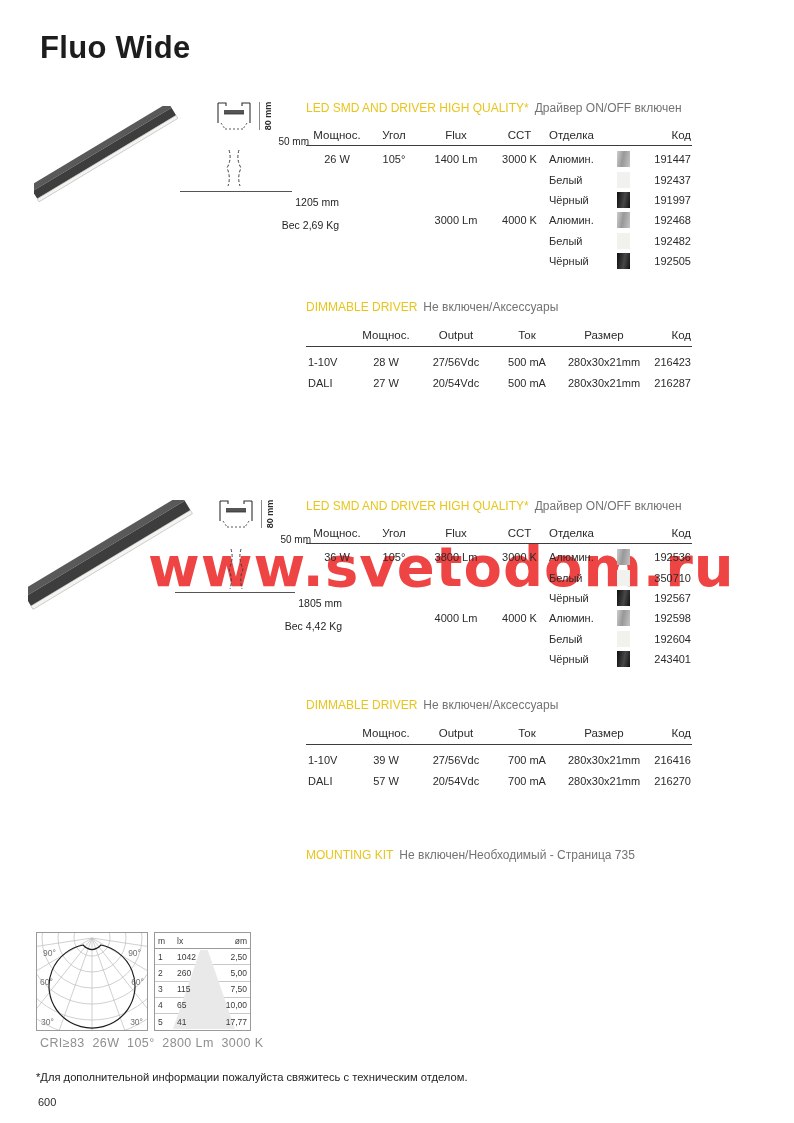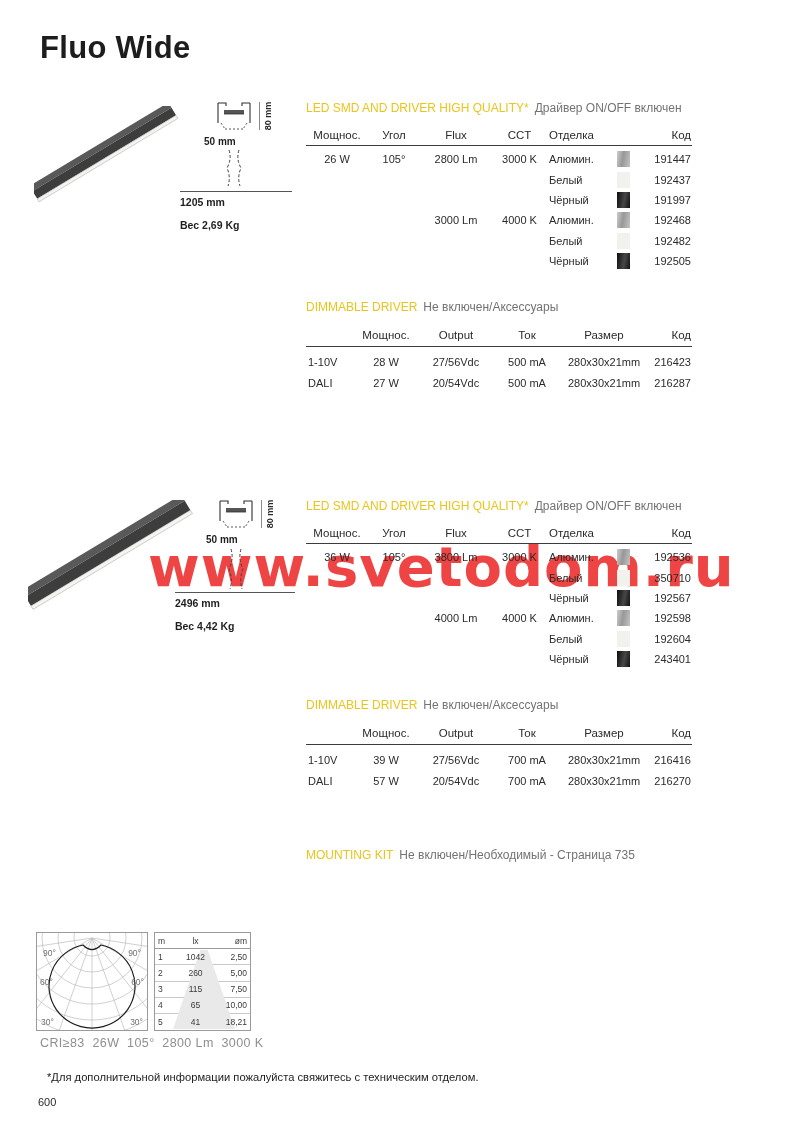--- a/index.html
+++ b/index.html
@@ -36,35 +36,35 @@
   .swatch[data-swatch="white"] { background:#f1f1ee; }
   .swatch[data-swatch="black"] { background:linear-gradient(100deg,#0d0d0d 0%,#474747 55%,#121212 100%); }
 
   
   .dim-table { width:386px; font-size:11px; z-index:2; }
   .dhead, .drow { display:grid; grid-template-columns:50px 60px 80px 62px 92px 42px; align-items:center; }
   .dhead { padding-bottom:5px; border-bottom:1px solid #3c3c3c; margin-bottom:4px; font-size:11.5px; }
   .drow { height:21px; }
 
   
-  .dim-label { font-size:10px; font-weight:bold; color:#1f1f1f; text-align:left; z-index:2; }
+  .dim-label { font-size:10px; font-weight:normal; color:#1f1f1f; text-align:right; z-index:2;margin-left:47px; }
   .vlabel-wrap { width:14px; height:34px; display:flex; align-items:center; justify-content:center; z-index:2; }
   .vlabel { transform:rotate(-90deg); font-size:9px; font-weight:bold; white-space:nowrap; }
   .len-line { border-top:1px solid #555; z-index:2; }
   svg { display:block; }
   .z2 { z-index:2; }
 
   
   .lux-table { width:97px; font-size:8.5px; border:1px solid #9a9a9a; background:#fff; z-index:2; color:#3a3a3a; }
   .lux-head, .lux-row { display:grid; grid-template-columns:22px 41px 32px; align-items:center; height:16.2px; position:relative; }
   .lux-head { border-bottom:1px solid #9a9a9a; }
   .lux-row { border-bottom:1px solid #c8c8c8; }
   .lux-row:last-child { border-bottom:none; }
   .lux-c1 { padding-left:3px; }
-  .lux-c2 { text-align:center; padding-right:4px; }
+  .lux-c2 { text-align:left; padding-right:4px; }
   .lux-c3 { text-align:right; padding-right:3px; }
   .lux-cell { position:relative; z-index:2; }
   .lux-cone {
     position:absolute; left:18px; top:17px; width:62px; height:79px;
     background:#e9e9e9; clip-path:polygon(44% 0, 56% 0, 100% 100%, 0% 100%);
     z-index:1;
   }
   .cri-caption { font-size:12.5px; color:#8f8f8f; letter-spacing:0.4px; white-space:pre; z-index:2; }
 
   .footnote { font-size:11.2px; color:#1d1d1d; z-index:2; }
@@ -128,21 +128,21 @@
     <div class="c-center">Угол</div>
     <div class="c-center">Flux</div>
     <div class="c-center">CCT</div>
     <div class="c-left">Отделка</div>
     <div></div>
     <div class="c-right">Код</div>
   </div>
   <div class="lrow">
     <div class="c-center">26 W</div>
     <div class="c-center">105°</div>
-    <div class="c-center">2800 Lm</div>
+    <div class="c-center">1400 Lm</div>
     <div class="c-center">3000 K</div>
     <div class="c-left">Алюмин.</div>
     <div>
         <div class="swatch" data-swatch="alum"></div>
       </div>
     <div class="c-right">191447</div>
   </div>
   <div class="lrow">
     <div></div>
       <div></div>
@@ -261,21 +261,21 @@
 
 <div class="abs z2" style="left:223px; top:549px;">
   <svg width="26" height="42" viewBox="0 0 26 42">
     <g stroke="#3f3f3f" fill="none" stroke-width="1" stroke-dasharray="3,2">
       <path d="M8,0 q3,10 -2,20 q4,10 1,20"></path>
       <path d="M18,0 q-3,10 2,20 q-4,10 -1,20"></path>
     </g>
   </svg>
 </div>
 <div class="abs len-line" style="left:175px; top:592px; width:120px;"></div>
-<div class="abs dim-label" style="left:175px; top:597px; width:120px; font-size:10.5px;">2496 mm</div>
+<div class="abs dim-label" style="left:175px; top:597px; width:120px; font-size:10.5px;">1805 mm</div>
 <div class="abs dim-label" style="left:175px; top:620px; width:120px; font-size:10.5px;">Вес 4,42 Kg</div>
 
 <div class="abs sec-heading" style="left:306px; top:499px;">
   <span class="en">LED SMD AND DRIVER HIGH QUALITY*</span><span class="ru">Драйвер ON/OFF включен</span>
 </div>
 
 <div class="abs led-table" style="left:306px; top:527px;">
   <div class="lhead">
     <div class="c-center">Мощнос.</div>
     <div class="c-center">Угол</div>
@@ -447,20 +447,20 @@
     <div class="lux-c3 lux-cell">7,50</div>
   </div>
   <div class="lux-row">
     <div class="lux-c1 lux-cell">4</div>
     <div class="lux-c2 lux-cell">65</div>
     <div class="lux-c3 lux-cell">10,00</div>
   </div>
   <div class="lux-row">
     <div class="lux-c1 lux-cell">5</div>
     <div class="lux-c2 lux-cell">41</div>
-    <div class="lux-c3 lux-cell">18,21</div>
+    <div class="lux-c3 lux-cell">17,77</div>
   </div>
 </div>
 
 <div class="abs cri-caption" style="left:40px; top:1036px;">CRI≥83  26W  105°  2800 Lm  3000 K</div>
 
-<div class="abs footnote" style="left:36px; top:1071px;margin-left:11px;">*Для дополнительной информации пожалуйста свяжитесь с техническим отделом.</div>
+<div class="abs footnote" style="left:36px; top:1071px;">*Для дополнительной информации пожалуйста свяжитесь с техническим отделом.</div>
 <div class="abs page-num" style="left:38px; top:1096px;">600</div>
 
 </body></html>

